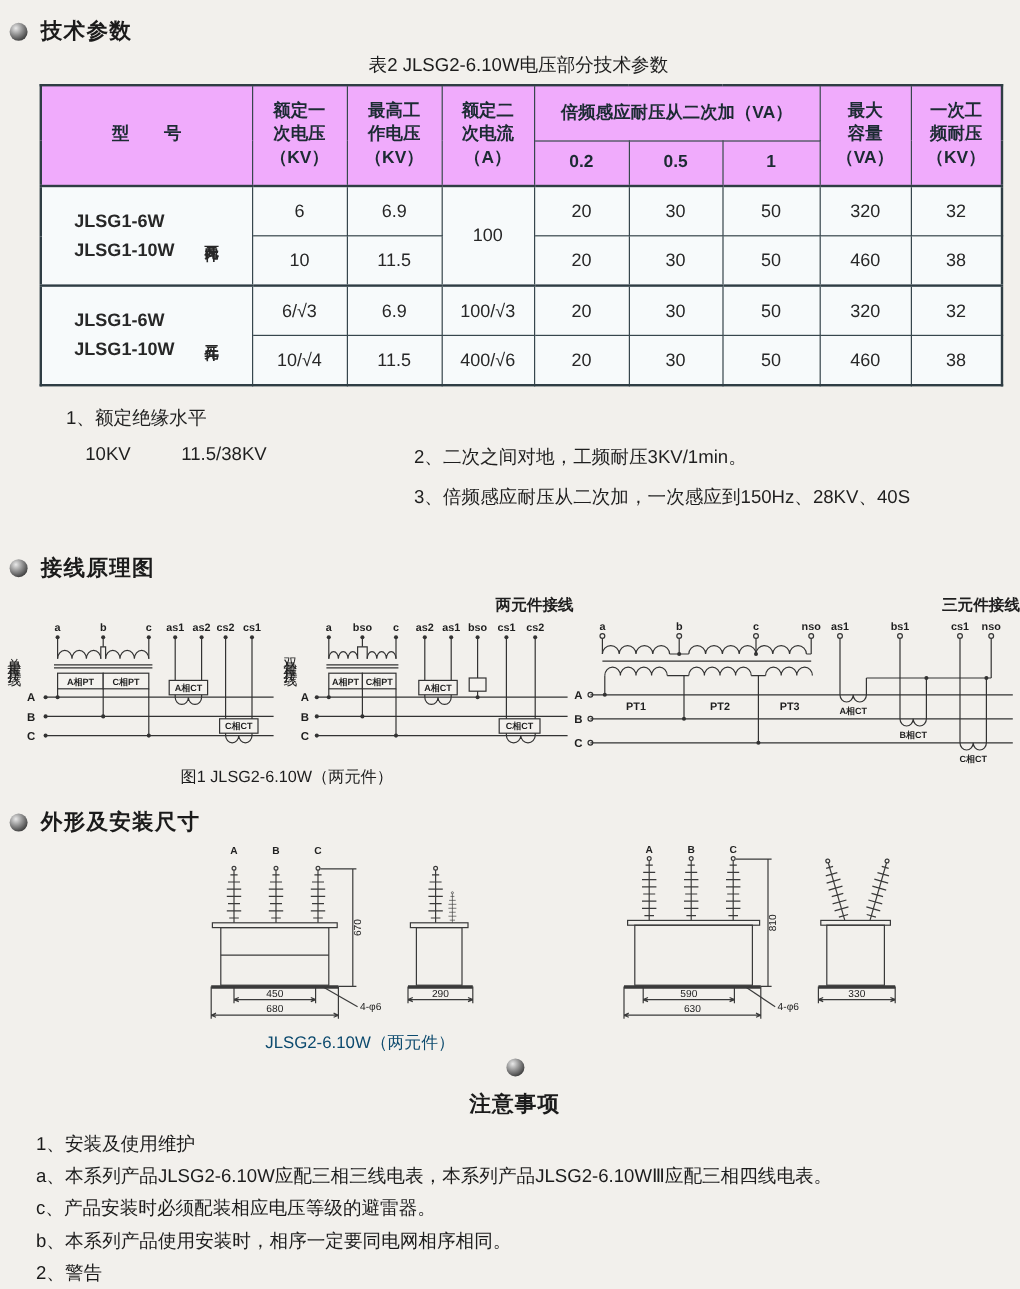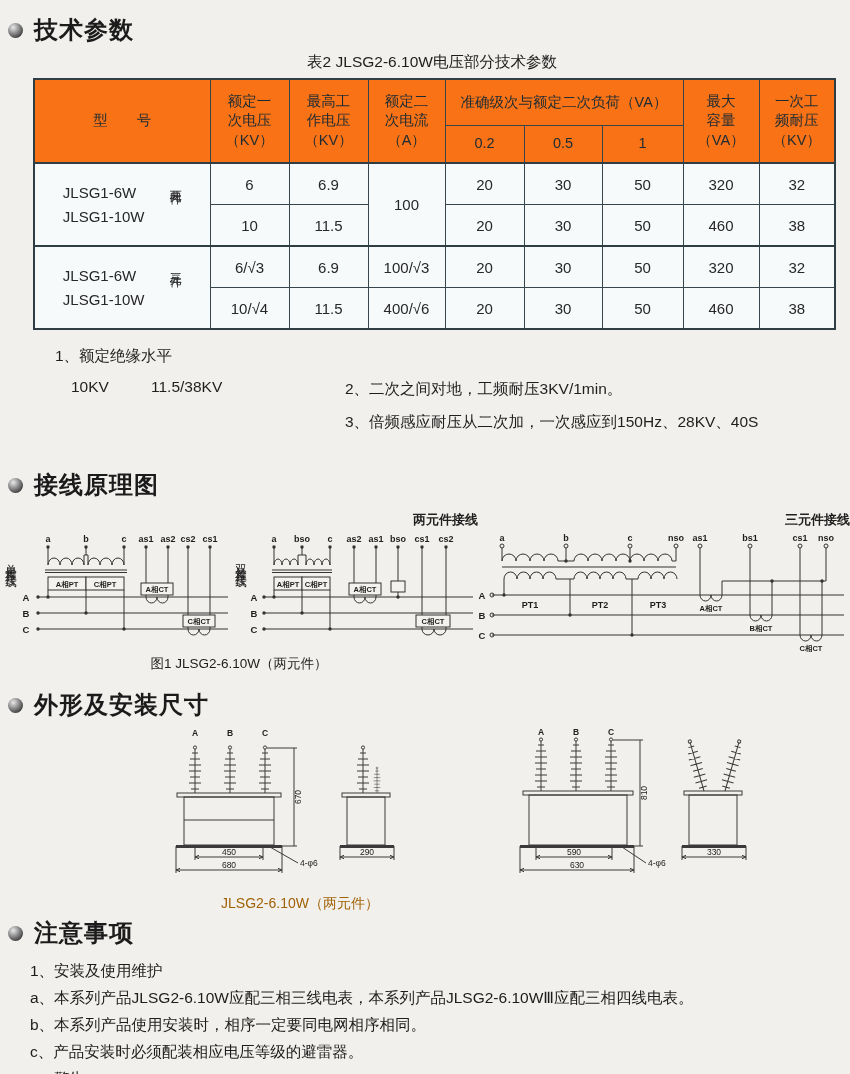--- a/index.html
+++ b/index.html
@@ -4,33 +4,33 @@
 <style>
   html,body { margin:0; padding:0; }
   body {
     width:850px; height:1074px;
     background:#f2f0ec;
     font-family:"Liberation Sans", sans-serif;
     color:#222;
     position:relative;
     overflow:hidden;
   }
-  .sec-heading { display:flex; align-items:center; gap:11px; margin-left:8px; font-size:24px; font-weight:600; letter-spacing:1px; color:#1b1b1b; }
+  .sec-heading { display:flex; align-items:center; gap:11px; margin-left:8px; font-size:18px; font-weight:600; letter-spacing:1px; color:#1b1b1b; }
   .bullet { width:15px; height:15px; border-radius:50%; flex:0 0 auto;
     background:radial-gradient(circle at 35% 30%, #e9e9e9, #8a8a8a 42%, #262626 88%); }
 
   .tbl-caption { width:798px; margin:6px 0 0 33px; text-align:center; font-size:15.5px; color:#1d1d1d; }
 
   table.spec { border-collapse:collapse; table-layout:fixed; margin:5px 0 0 33px; border:2px solid #2f3d44; }
   .spec th, .spec td { border:1px solid #37464d; }
-  .spec thead th { background:#f97316; font-weight:400; font-size:14.5px; line-height:1.32; padding:4px 2px; color:#1c2b33; }
+  .spec thead th { background:#f0abfc; font-weight:700; font-size:14.5px; line-height:1.32; padding:4px 2px; color:#1c2b33; }
   .spec td { background:#f7fafb; text-align:center; vertical-align:middle; font-size:15px; height:40px; color:#272727; padding:0 2px; }
   .spec tr.grp td { border-top:2px solid #2f3d44; }
   .pre { white-space:pre-line; }
-  .mcell-inner { display:flex; align-items:flex-start; justify-content:center; gap:24px; }
+  .mcell-inner { display:flex; align-items:center; justify-content:center; gap:24px;font-weight:bold; }
   .mnames { white-space:pre-line; text-align:left; font-size:15px; line-height:1.6; }
   .vlabel { writing-mode:vertical-rl; text-orientation:upright; font-size:12px; line-height:1.1; letter-spacing:1px; }
 
   .notes { display:flex; margin:16px 0 0 55px; font-size:15.5px; color:#1f1f1f; }
   .notes-left { width:290px; }
   .nrow { display:flex; margin-top:11px; padding-left:16px; }
   .nk { width:80px; }
   .notes-right { padding-top:33px; }
   .notes-right .nline + .nline { margin-top:12px; }
 
@@ -45,28 +45,28 @@
   .wd .ln, .wd path, .wd line { stroke:#333; fill:none; stroke-width:1; }
   .wd .dot { fill:#333; stroke:none; }
   .wd .oc { fill:none; stroke:#333; }
   .wd text { fill:#1e1e1e; font-size:9px; font-weight:bold; font-family:"Liberation Sans",sans-serif; }
   .wd .slbl { font-size:7.5px; }
   .wd .plbl { font-size:9.5px; }
   .wd .lbox { fill:#f4f2ee; stroke:#333; stroke-width:1; }
 
   .out-row { display:flex; margin-top:6px; padding-left:150px; gap:46px; }
   .oblock { text-align:center; }
-  .ocap { font-size:14px; color:#a16207; margin-top:12px; }
+  .ocap { font-size:14px; color:#0c4a6e; margin-top:0; }
   .od path, .od rect, .od circle { stroke:#3a3a3a; fill:none; stroke-width:1; }
   .od .thick { stroke-width:3; }
   .od text { fill:#222; font-size:8.5px; font-weight:normal; stroke:none; }
   .od .ph { font-size:8.5px; font-weight:bold; }
 
   .notice-lines { margin:8px 0 0 30px; font-size:15.5px; line-height:27px; color:#1c1c1c; }
-  .mt14 { margin-top:14px; } .mt36 { margin-top:36px; } .mt16 { margin-top:16px; } .mt4 { margin-top:4px; }
+  .mt14 { margin-top:14px; } .mt36 { margin-top:36px; } .mt16 { margin-top:16px; } .mt4 { margin-top:4px;flex-direction:column; }
 </style>
 </head>
 <body>
 
 <div class="sec-heading mt14">
   <span class="bullet"></span>
   <span>技术参数</span>
 </div>
 
 <div class="tbl-caption">表2 JLSG2-6.10W电压部分技术参数</div>
@@ -88,21 +88,21 @@
       <th rowspan="2">型　　号</th>
       <th rowspan="2" class="pre">额定一
 次电压
 （KV）</th>
       <th rowspan="2" class="pre">最高工
 作电压
 （KV）</th>
       <th rowspan="2" class="pre">额定二
 次电流
 （A）</th>
-      <th colspan="3">准确级次与额定二次负荷（VA）</th>
+      <th colspan="3">倍频感应耐压从二次加（VA）</th>
       <th rowspan="2" class="pre">最大
 容量
 （VA）</th>
       <th rowspan="2" class="pre">一次工
 频耐压
 （KV）</th>
     </tr>
     <tr style="height:38px">
       <th>0.2</th>
       <th>0.5</th>
@@ -419,17 +419,17 @@
 </div>
 
 <div class="sec-heading mt4">
   <span class="bullet"></span>
   <span>注意事项</span>
 </div>
 
 <div class="notice-lines">
   <div>1、安装及使用维护</div>
   <div>a、本系列产品JLSG2-6.10W应配三相三线电表，本系列产品JLSG2-6.10WⅢ应配三相四线电表。</div>
+  <div>c、产品安装时必须配装相应电压等级的避雷器。</div>
   <div>b、本系列产品使用安装时，相序一定要同电网相序相同。</div>
-  <div>c、产品安装时必须配装相应电压等级的避雷器。</div>
   <div>2、警告</div>
 
 </div>
 
 </body></html>

